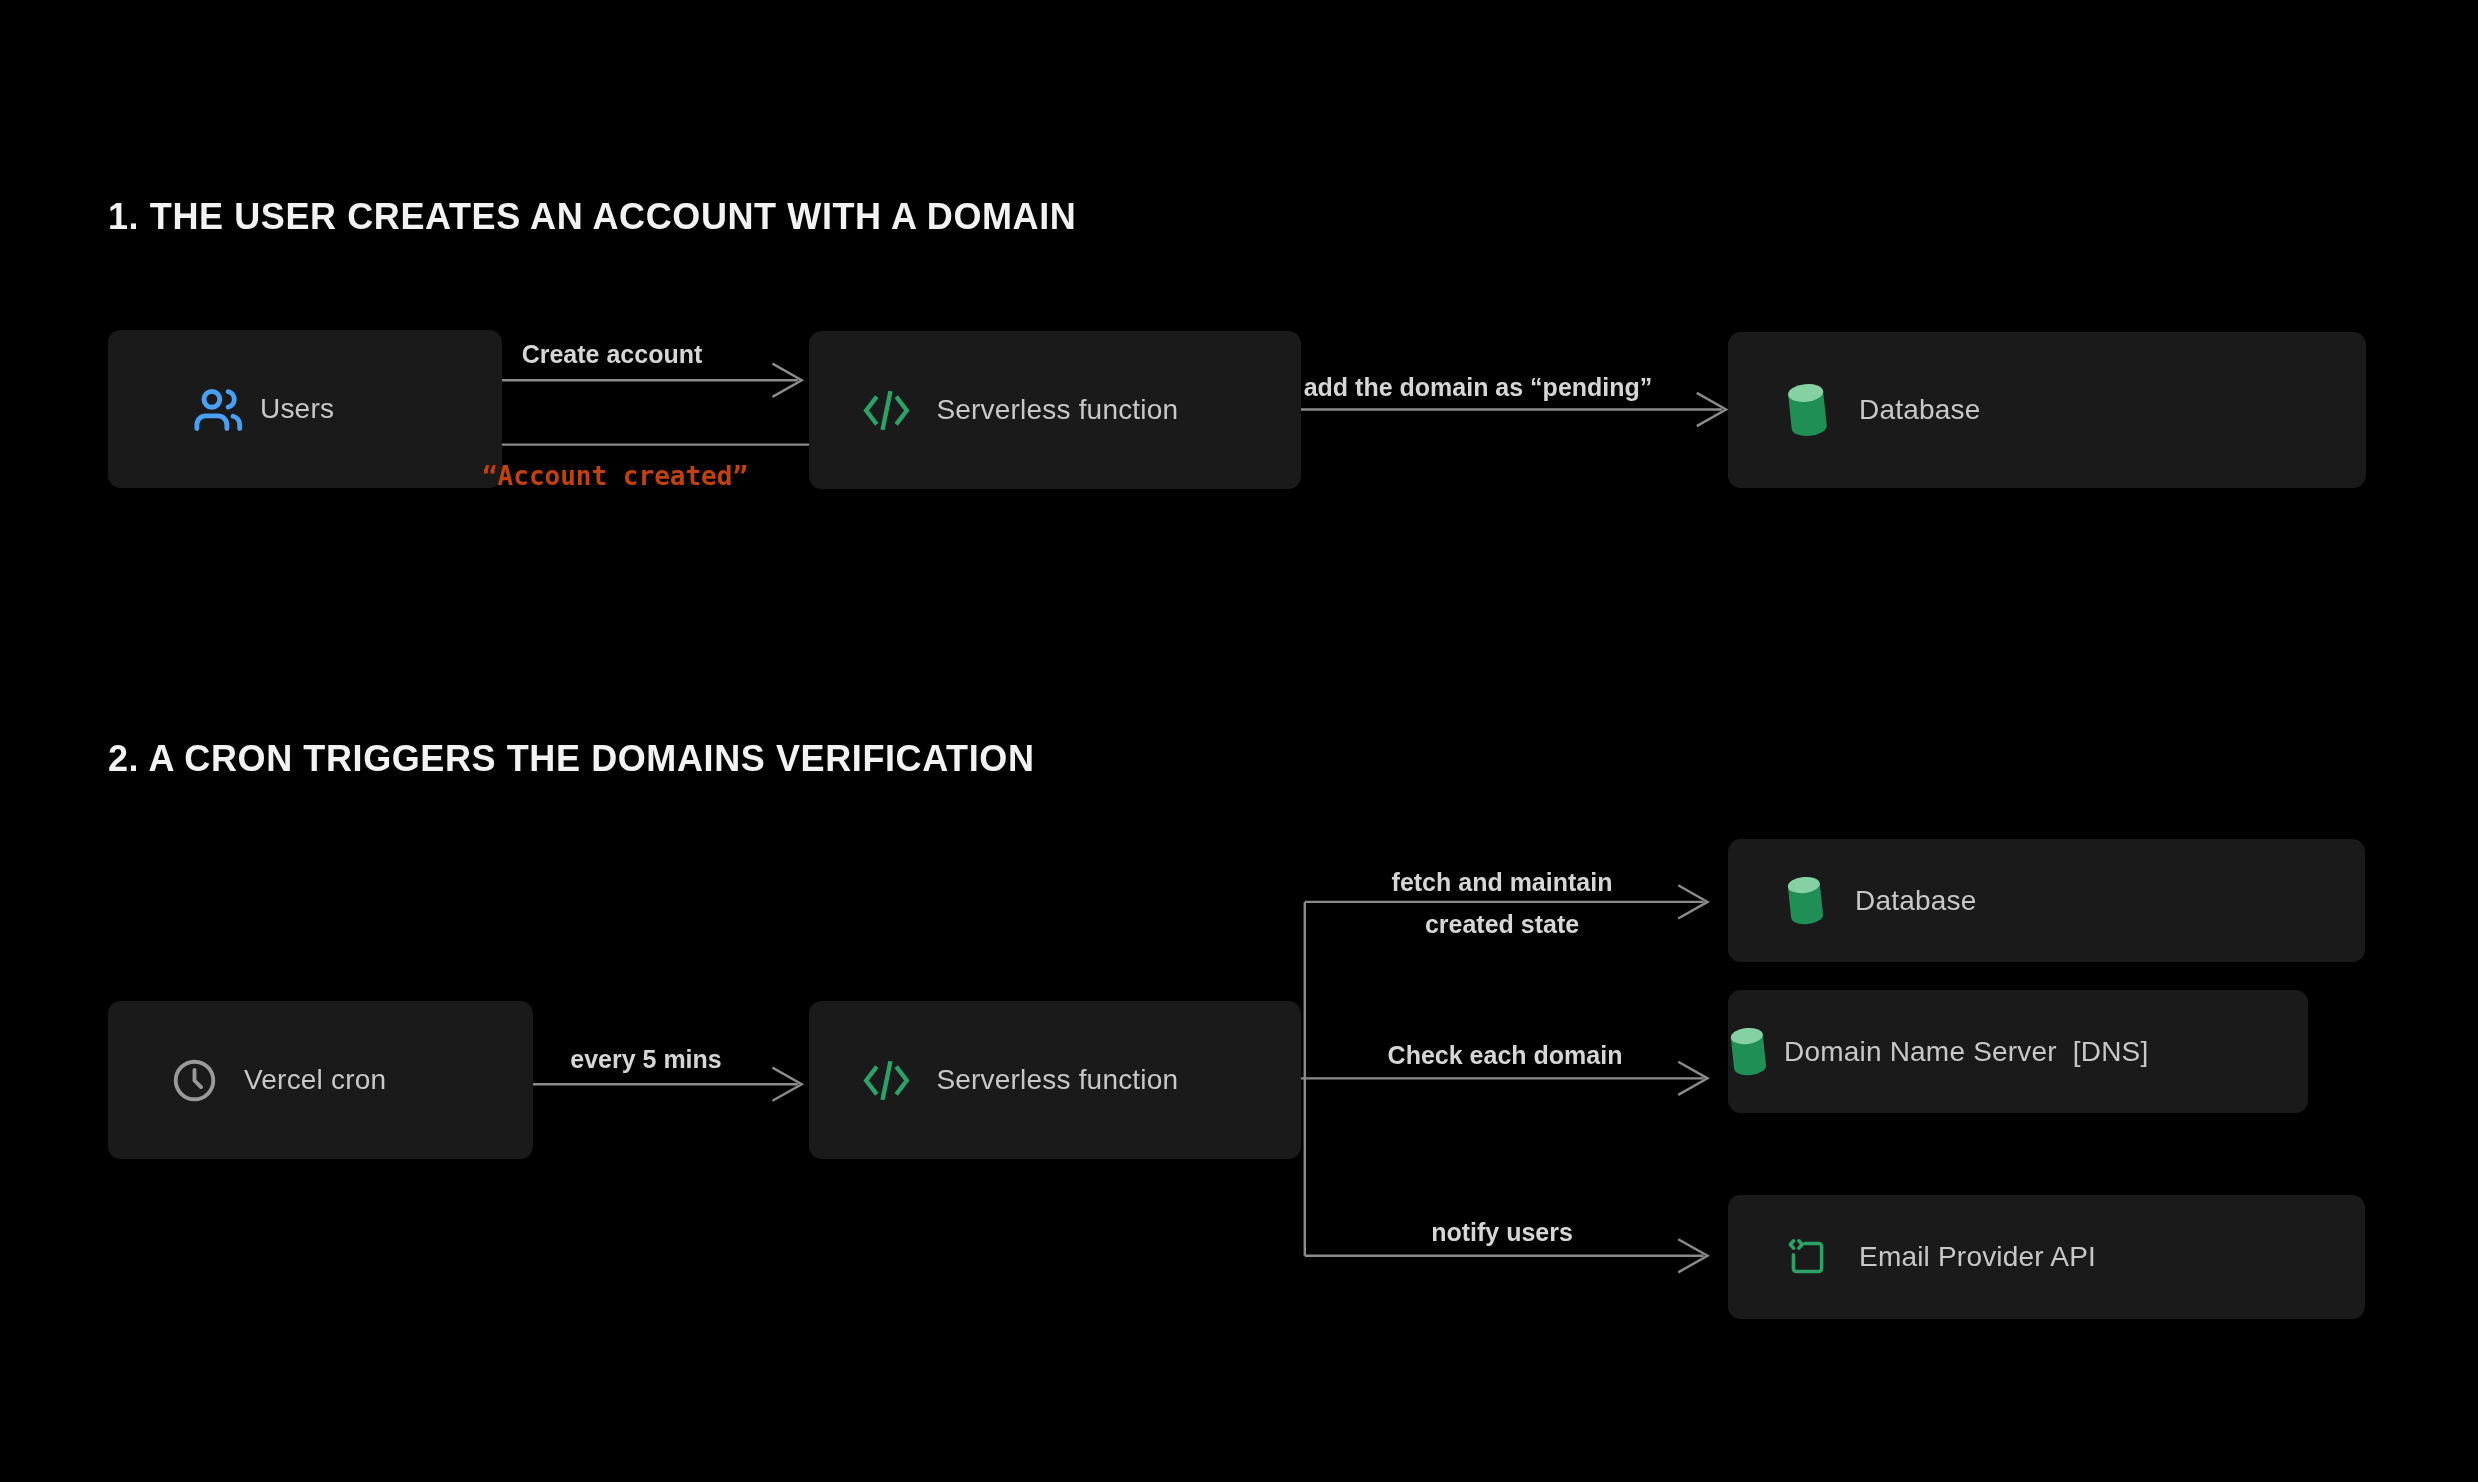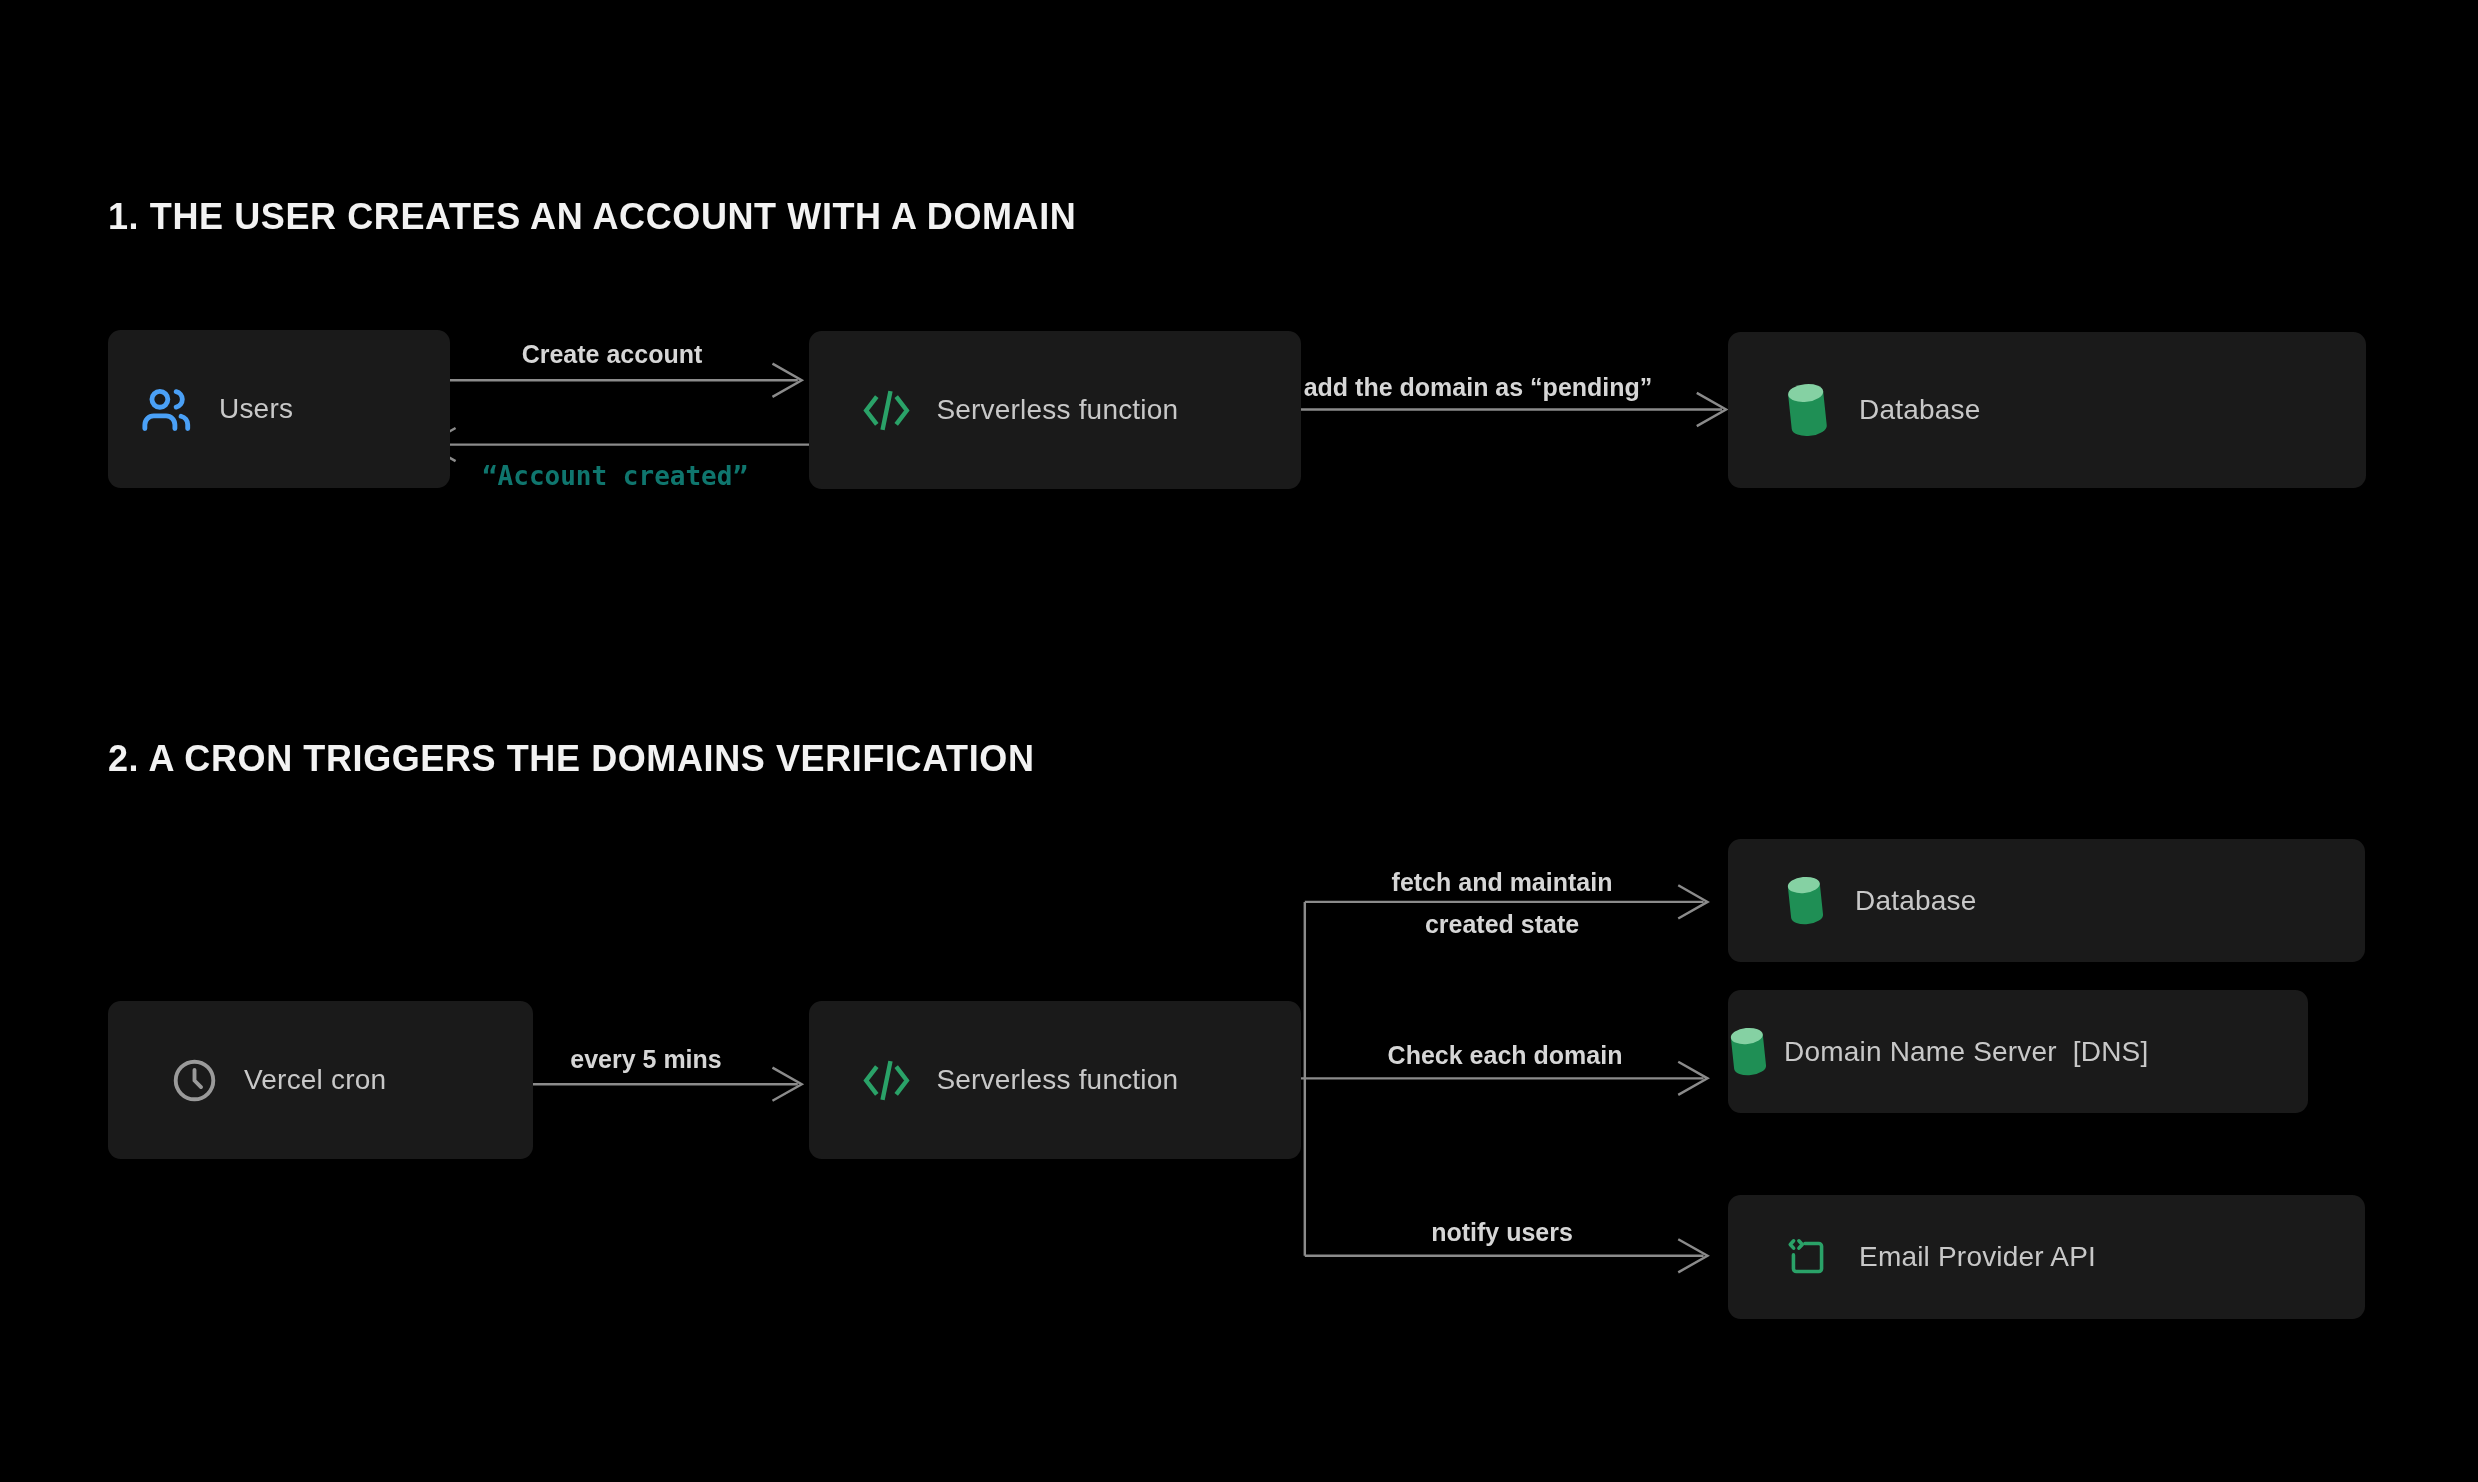--- a/index.html
+++ b/index.html
@@ -17,21 +17,21 @@
   }
   .node .icon{display:flex;align-items:center;justify-content:center;flex:0 0 auto;}
   .node-label{
     color:#c8c8c8;font-size:28px;font-weight:400;letter-spacing:0.2px;white-space:pre;
   }
   .edge-label{
     position:absolute;transform:translate(-50%,-50%);
     color:#d6d6d6;font-size:25px;font-weight:600;white-space:pre;
   }
   .edge-label.mono{
-    font-family:"DejaVu Sans Mono",monospace;font-weight:700;font-size:26px;color:#0f766e;
+    font-family:"DejaVu Sans Mono",monospace;font-weight:700;font-size:26px;color:#c2410c;
   }
   #arrow-layer{position:absolute;left:0;top:0;pointer-events:none;}
   #arrow-layer path, #arrow-layer line{stroke:#8b8b8b;stroke-width:2.5;fill:none;}
 </style>
 </head>
 <body>
 
 <div id="canvas">
 
   <svg id="arrow-layer" width="2478" height="1482" viewBox="0 0 2541 1520">
@@ -51,21 +51,21 @@
     <path d="M1721 908 L1751 925 L1721 942"></path>
     <path d="M1263 1106 H1747"></path>
     <path d="M1721 1089 L1751 1106 L1721 1123"></path>
     <path d="M1338 1288 H1747"></path>
     <path d="M1721 1271 L1751 1288 L1721 1305"></path>
   </svg>
 
   <div class="section-title" style="left:108px;top:195px">1. THE USER CREATES AN ACCOUNT WITH A DOMAIN</div>
   <div class="section-title" style="left:108px;top:737px">2. A CRON TRIGGERS THE DOMAINS VERIFICATION</div>
 
-  <div class="node" style="left:108px;top:330px;width:310px;height:158px;padding-left:32px;gap:26px">
+  <div class="node" style="left:108px;top:330px;width:310px;height:158px;padding-left:84px;gap:15px">
     <span class="icon">
       <svg width="53" height="53" viewBox="0 0 24 24" fill="none" stroke="#4aa0f6" stroke-width="2.2" stroke-linecap="round" stroke-linejoin="round">
         <circle cx="9" cy="7.4" r="3.6"></circle>
         <path d="M15.8 20.6v-1.7a4 4 0 0 0-4-4H6.2a4 4 0 0 0-4 4v1.7"></path>
         <path d="M16.4 3.9a3.6 3.6 0 0 1 0 7"></path>
         <path d="M21.6 20.6v-1.7a4 4 0 0 0-3-3.85"></path>
       </svg>
     </span>
     <span class="node-label">Users</span>
   </div>

